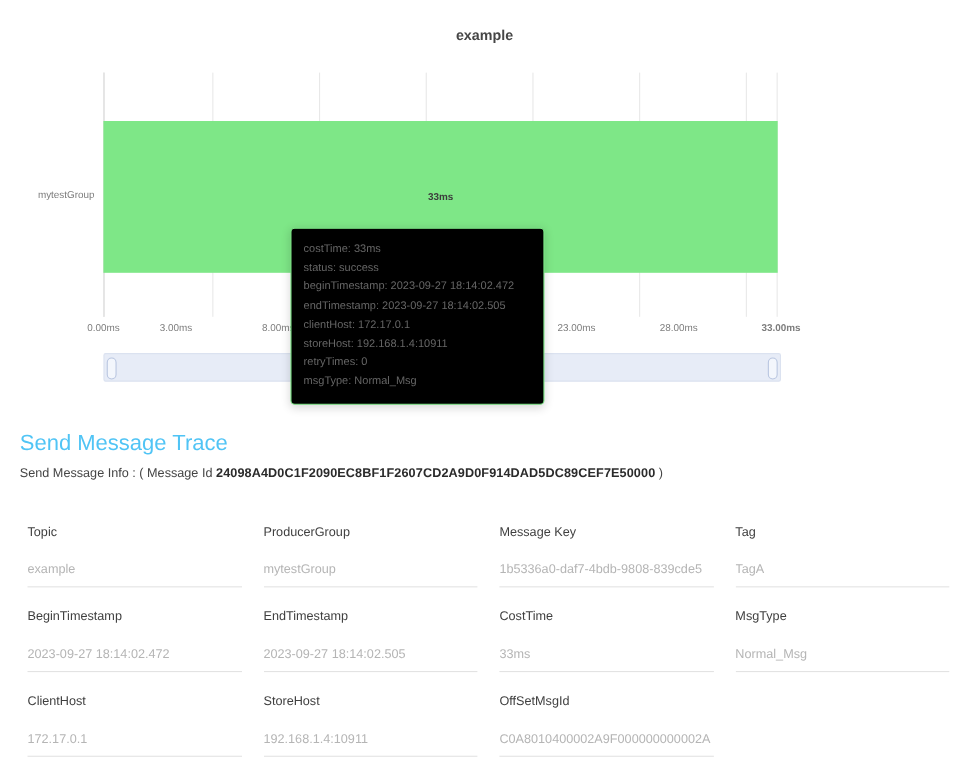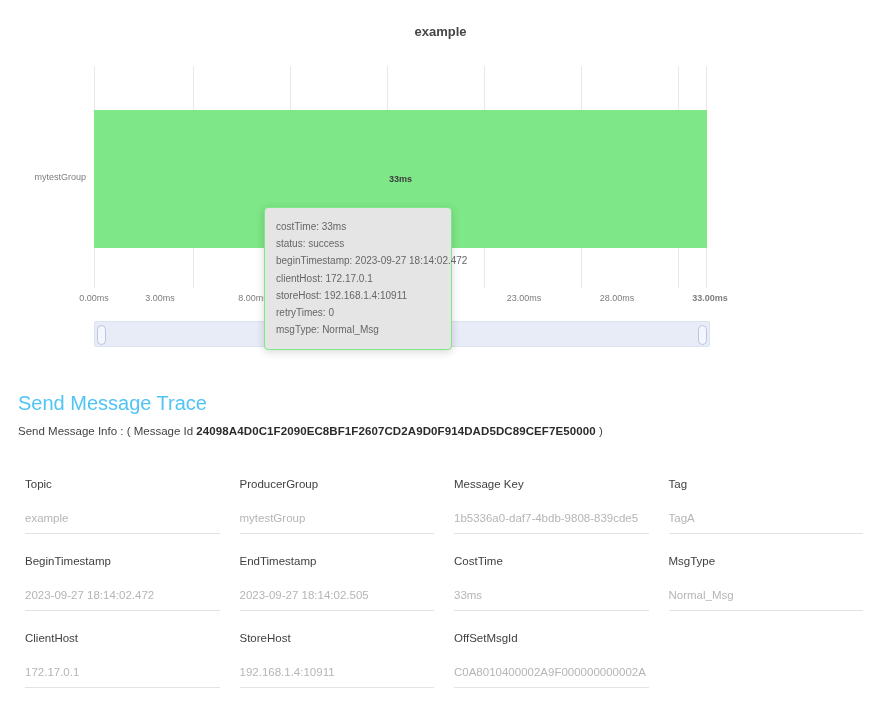--- a/index.html
+++ b/index.html
@@ -110,23 +110,23 @@
     border-radius: 5px;
   }
   .dz-handle.left  { left: 2px; }
   .dz-handle.right { right: 2px; }
 
   
   .tooltip {
     position: absolute;
     left: 264px;
     top: 207px;
-    width: 188px;
+    width: 231px;
     padding: 10px 11px 11px 11px;
-    background: #e5e5e5;
+    background: #000000;
     border: 1px solid #7ee787;
     border-radius: 4px;
     box-shadow: 0 2px 9px rgba(0,0,0,0.16);
     z-index: 20;
   }
   .tooltip-row {
     font-size: 10px;
     line-height: 17.2px;
     color: #666666;
     white-space: nowrap;
@@ -220,20 +220,21 @@
 
   <div class="datazoom">
     <div class="dz-handle left"></div>
     <div class="dz-handle right"></div>
   </div>
 
   <div class="tooltip">
     <div class="tooltip-row">costTime: 33ms</div>
     <div class="tooltip-row">status: success</div>
     <div class="tooltip-row">beginTimestamp: 2023-09-27 18:14:02.472</div>
+    <div class="tooltip-row">endTimestamp: 2023-09-27 18:14:02.505</div>
     <div class="tooltip-row">clientHost: 172.17.0.1</div>
     <div class="tooltip-row">storeHost: 192.168.1.4:10911</div>
     <div class="tooltip-row">retryTimes: 0</div>
     <div class="tooltip-row">msgType: Normal_Msg</div>
   </div>
 </div>
 
 <div class="trace-section">
 
   <h2 class="section-title">Send Message Trace</h2>

